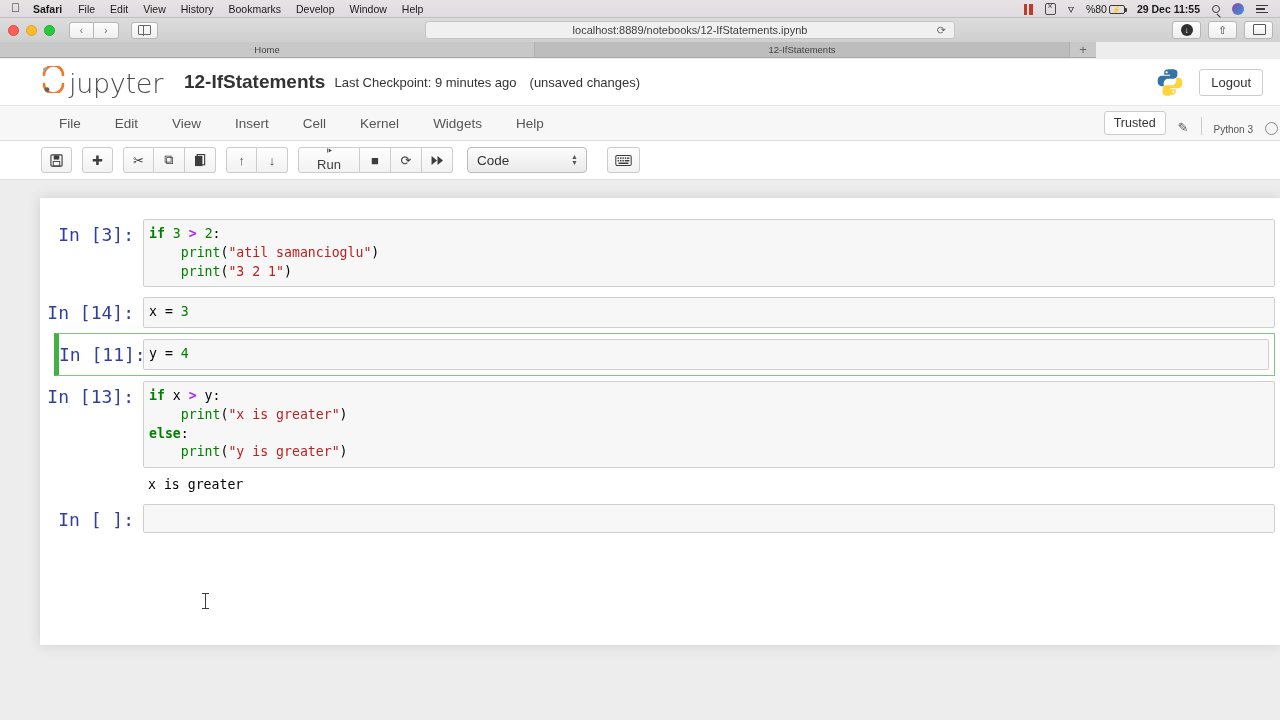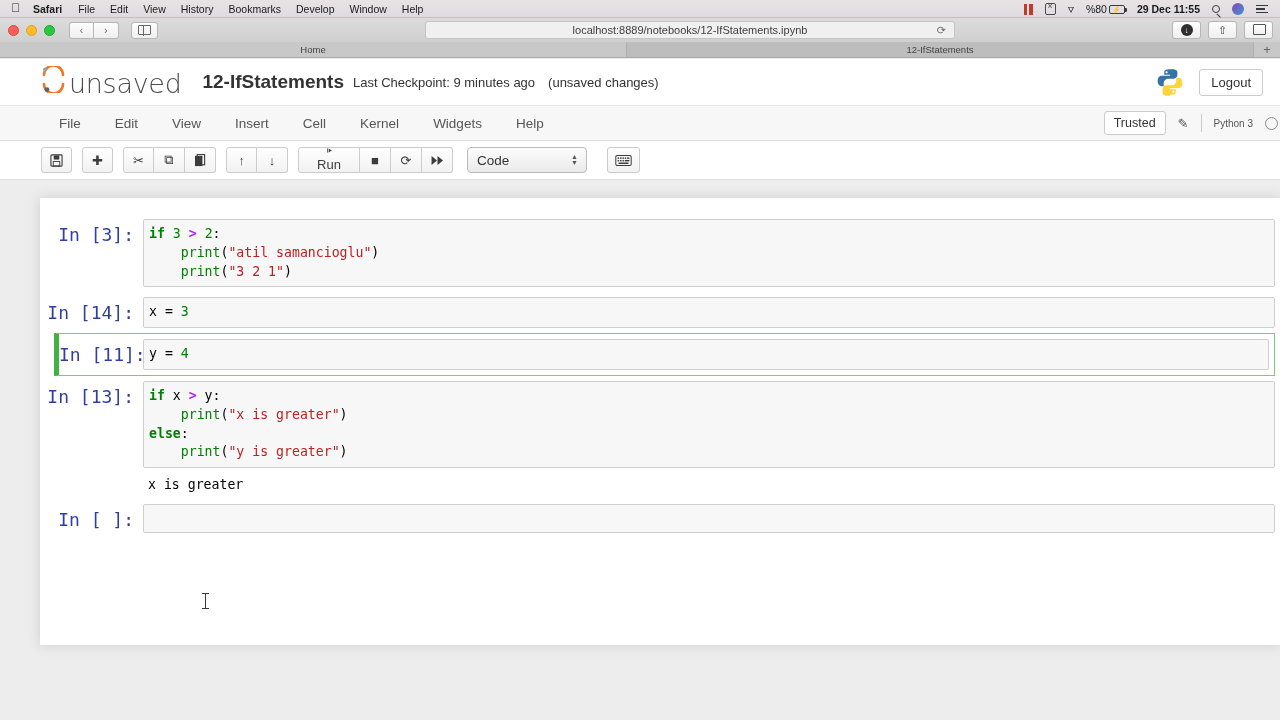--- a/index.html
+++ b/index.html
@@ -88,21 +88,21 @@
     display:flex; align-items:center; justify-content:center;
     font-size: 10px; color: #444;
   }
   .dl-ic { width:12px; height:12px; border-radius:50%; background:#2f2f2f; color:#fff; font-size:8px; display:flex; align-items:center; justify-content:center; }
   .share-ic { font-size: 11px; }
   .tabs-ic { width:11px; height:9px; border:1.1px solid #555; border-radius:1px; position:relative;}
   .tabs-ic::after{content:"";position:absolute;right:-3px;top:-3px;width:11px;height:9px;border:1.1px solid #555;border-radius:1px;background:linear-gradient(to bottom,#fdfdfd,#efefef);}
 
   .safari-tabbar {
     position: absolute; top: 42px; left: 0;
-    width: 1280px; height: 16px;
+    width: 1096px; height: 16px;
     background: #c8c8c8;
     display: flex; align-items: stretch;
     border-bottom: 1px solid #a9a9a9;
   }
   .tab {
     flex: 1; display: flex; align-items: center; justify-content: center;
     font-size: 9.5px; color: #444;
     border-right: 1px solid #b0b0b0;
   }
   .tab.active { background: #bdbdbd; }
@@ -133,21 +133,21 @@
   
   .jp-menubar {
     position: absolute; top: 106px; left: 0;
     width: 1280px; height: 35px;
     background: #f7f7f7;
     border-bottom: 1px solid #e0e0e0;
     display: flex; align-items: center;
   }
   .jp-menubar .jm { font-size: 13.5px; color: #555; padding: 0 14px; margin-left: 6px; }
   .jp-menubar .jm:first-child { margin-left: 45px; }
-  .jp-menu-right { position: absolute; right: 0; display: flex; align-items: center; gap: 12px; padding-right: 0px; padding-left: 48px; }
+  .jp-menu-right { position: absolute; right: 0; display: flex; align-items: flex-end; gap: 12px; padding-right: 0px; padding-left: 48px; }
   .trusted {
     border: 1px solid #ccc; border-radius: 3px; background: #fff;
     font-size: 12.5px; color: #333; padding: 4px 9px;
   }
   .pencil-ic { font-size: 13px; color: #555; }
   .vdiv { width: 1px; height: 18px; background: #ccc; }
   .kernel-name { font-size: 10px; color: #555; }
   .kernel-dot { width: 13px; height: 13px; border: 1.5px solid #888; border-radius: 50%; margin-right: 2px; }
 
   
@@ -343,21 +343,21 @@
 <div class="jp-header">
   <div class="jp-logo-wrap">
     <span class="jp-logo-mark">
       <svg width="25" height="27" viewBox="0 0 25 27">
         <path d="M3 9 A 9.5 9.5 0 0 1 22 9" fill="none" stroke="#f37726" stroke-width="2.6" stroke-linecap="round"></path>
         <path d="M3 18 A 9.5 9.5 0 0 0 22 18" fill="none" stroke="#f37726" stroke-width="2.6" stroke-linecap="round"></path>
         <circle cx="4.2" cy="3.6" r="2.1" fill="#9e9e9e"></circle>
         <circle cx="6.0" cy="23.6" r="2.4" fill="#616161"></circle>
       </svg>
     </span>
-    <span class="jp-logo-text">unsaved</span>
+    <span class="jp-logo-text">jupyter</span>
   </div>
   <span class="jp-nbname">12-IfStatements</span>
   <span class="jp-checkpoint">Last Checkpoint: 9 minutes ago</span>
   <span class="jp-unsaved">(unsaved changes)</span>
 
   <div class="jp-hdr-right">
     <span class="py-logo">
       <svg width="30" height="30" viewBox="0 0 30 30">
         <path d="M14.8 2.2c-3.2 0-5.6.7-5.6 3.1v2.4h5.9v1H6.9C4.4 8.7 2.6 10.4 2.6 14c0 3.3 1.6 5.2 4 5.2h2.1v-2.9c0-2.6 2.2-4.6 4.8-4.6h5.3c2 0 3.6-1.6 3.6-3.6V5.3c0-1.9-1.6-2.7-3.6-3.1h-4zm-3.2 2c.6 0 1.1.5 1.1 1.1s-.5 1.1-1.1 1.1-1.1-.5-1.1-1.1.5-1.1 1.1-1.1z" fill="#3572A5"></path>
         <path d="M15.2 27.8c3.2 0 5.6-.7 5.6-3.1v-2.4h-5.9v-1h8.2c2.5 0 4.3-1.7 4.3-5.3 0-3.3-1.6-5.2-4-5.2h-2.1v2.9c0 2.6-2.2 4.6-4.8 4.6h-5.3c-2 0-3.6 1.6-3.6 3.6v3.8c0 1.9 1.6 2.7 3.6 3.1h4zm3.2-2c-.6 0-1.1-.5-1.1-1.1s.5-1.1 1.1-1.1 1.1.5 1.1 1.1-.5 1.1-1.1 1.1z" fill="#FFD43B"></path>

